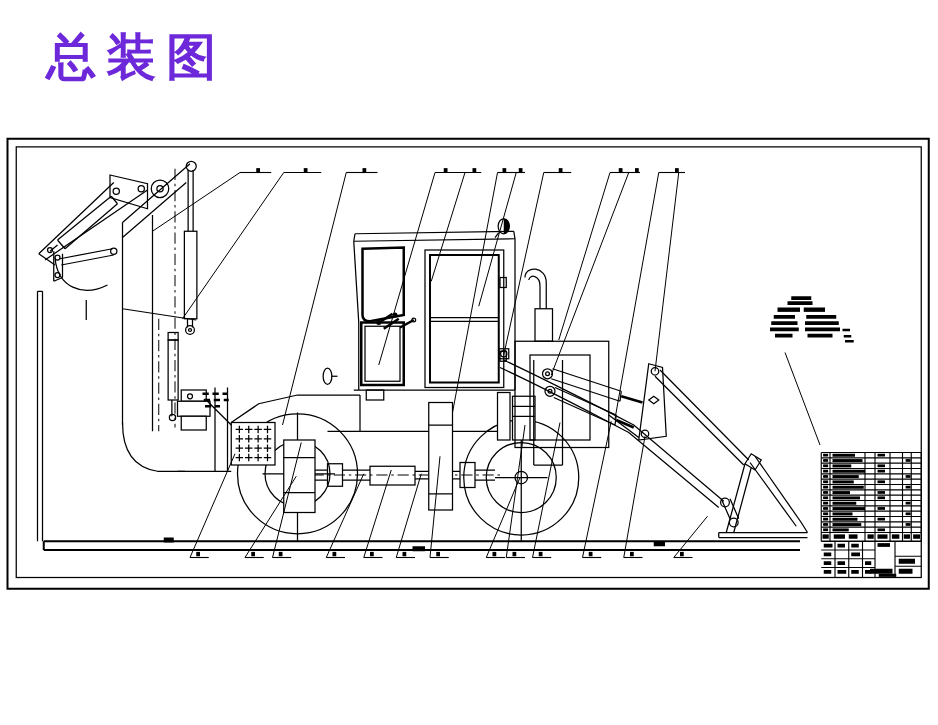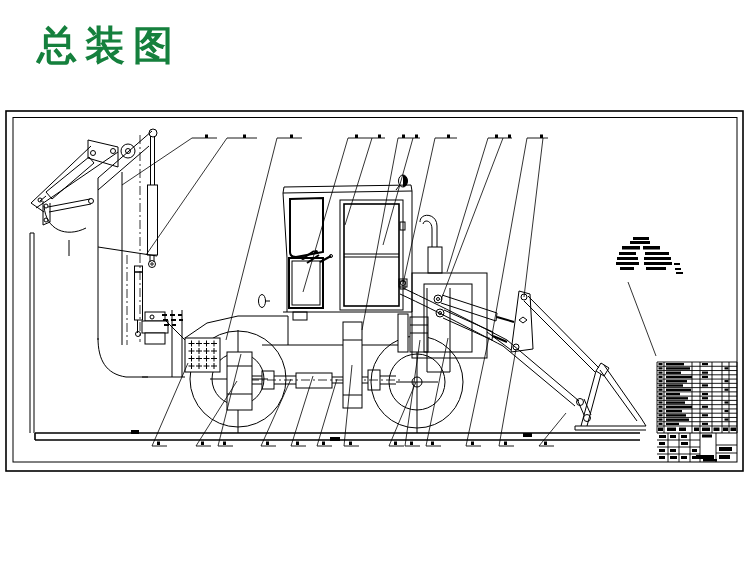--- a/index.html
+++ b/index.html
@@ -14,21 +14,21 @@
   .w2{stroke-width:2;}
   .cdash{stroke:#000;stroke-width:0.8;fill:none;stroke-dasharray:9 3 2 3;}
   .wfill{fill:#fff;stroke:#000;stroke-width:1;}
   .blk{fill:#000;stroke:none;}
 </style>
 </head>
 <body>
 
 <div id="stage">
 
-  <h1 id="page-title" style="color: #15803d;">总装图</h1>
+  <h1 id="page-title" style="color: #6d28d9;">总装图</h1>
 
   <svg width="750" height="580" viewBox="0 0 750 580">
 
     <g>
       <rect class="ln w15" x="6" y="111" width="737" height="360"></rect>
       <rect class="ln" x="13" y="117.5" width="724" height="344.5"></rect>
     </g>
 
     <g>
       <g>

